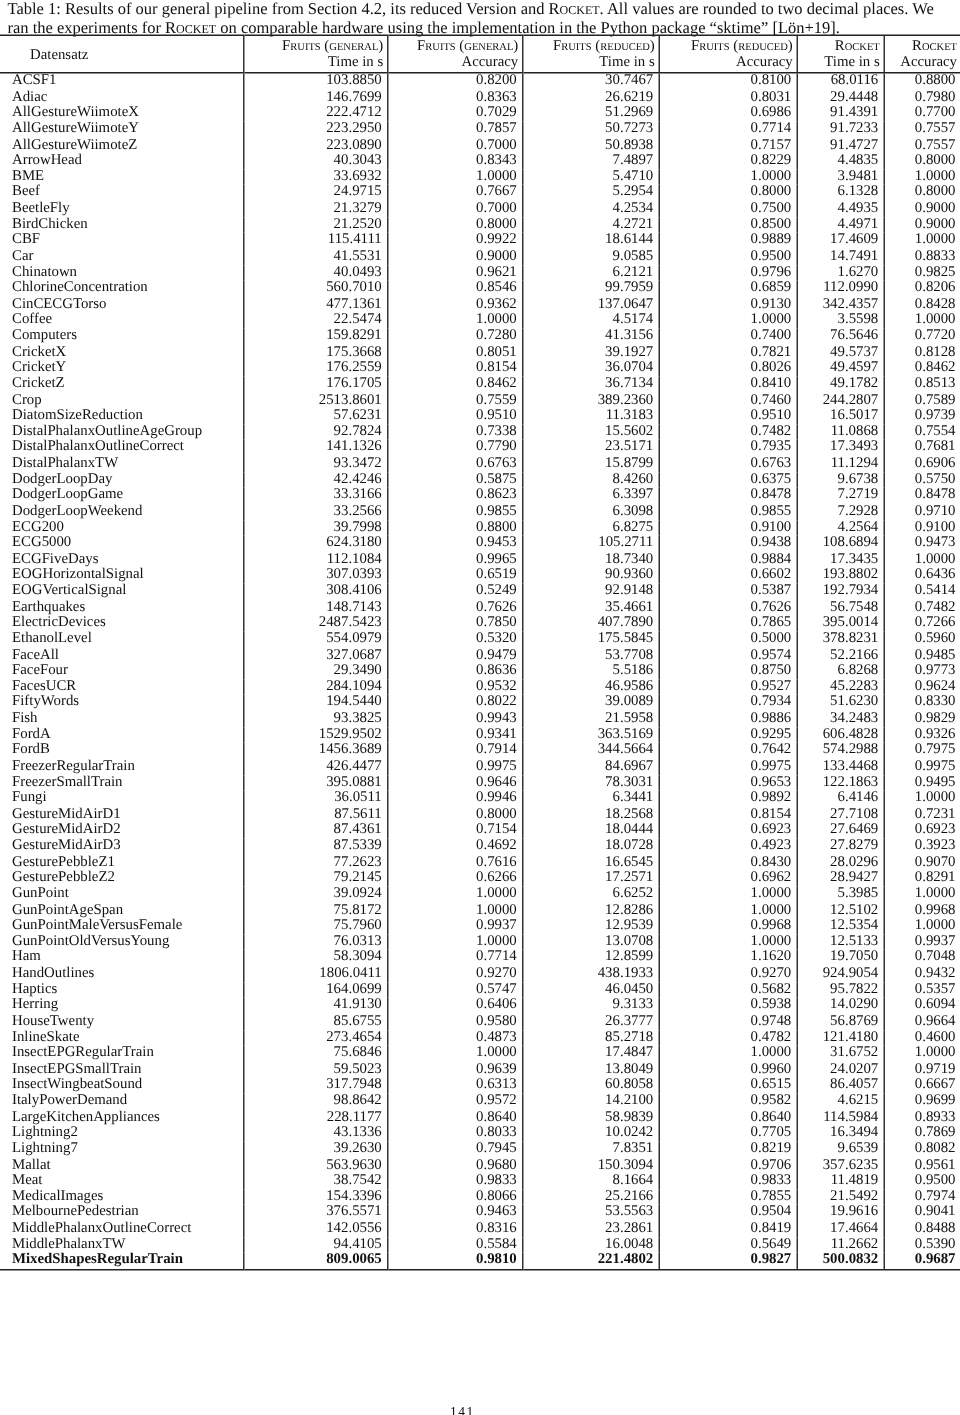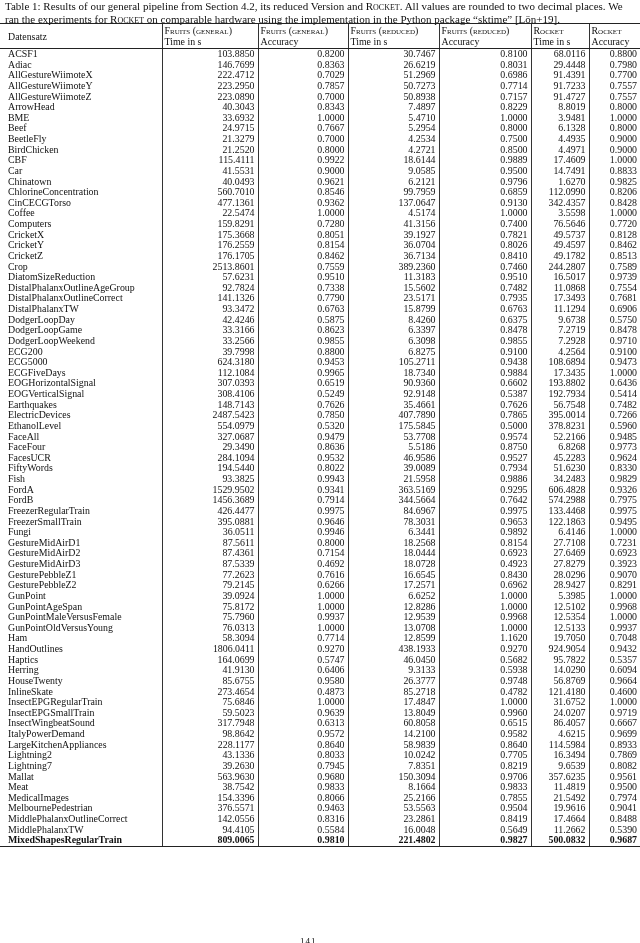--- a/index.html
+++ b/index.html
@@ -1,21 +1,21 @@
 <!DOCTYPE html>
 <html><head>
 <meta charset="utf-8">
 <style>
   html, body { margin:0; padding:0; background:#fff; }
   body { width:640px; height:943px; overflow:hidden; font-family:"Liberation Serif", serif; color:#111; }
   .caption { position:absolute; left:5px; top:0px; width:632px; font-size:11px; line-height:12.6px; }
   .sc { font-variant: small-caps; }
   table { position:absolute; left:0; top:23px; width:640px; border-collapse:collapse; font-size:9.9px; }
-  thead th { font-weight:normal; text-align:left; line-height:11px; padding:1px 2px 1px 2px; border-top:1.4px solid #222; border-bottom:1px solid #222; }
-  thead th.first { text-align:left; padding-left:8px; vertical-align:middle; }
+  thead th { font-weight:normal; text-align:right; line-height:11px; padding:1px 2px 1px 2px; border-top:1.4px solid #222; border-bottom:1px solid #222; }
+  thead th.first { text-align:left; padding-left:20px; vertical-align:middle; }
   tbody td { line-height:10.62px; height:10.62px; padding:0 3px; text-align:right; white-space:nowrap; }
   tbody td.name { text-align:left; padding-left:8px; }
   td.vl, th.vl { border-left:1px solid #333; }
   tbody tr:last-child td { border-bottom:1.6px solid #222;font-weight:bold; }
   .page-num { position:absolute; left:300px; top:936px; font-size:9px; letter-spacing:1px; }
 </style>
 </head>
 <body>
 
 <div class="caption">
@@ -106,21 +106,21 @@
         <td class="vl">0.7157</td>
         <td class="vl">91.4727</td>
         <td class="vl">0.7557</td>
       </tr>
       <tr>
         <td class="name">ArrowHead</td>
         <td class="vl">40.3043</td>
         <td class="vl">0.8343</td>
         <td class="vl">7.4897</td>
         <td class="vl">0.8229</td>
-        <td class="vl">8.8019</td>
+        <td class="vl">4.4835</td>
         <td class="vl">0.8000</td>
       </tr>
       <tr>
         <td class="name">BME</td>
         <td class="vl">33.6932</td>
         <td class="vl">1.0000</td>
         <td class="vl">5.4710</td>
         <td class="vl">1.0000</td>
         <td class="vl">3.9481</td>
         <td class="vl">1.0000</td>

